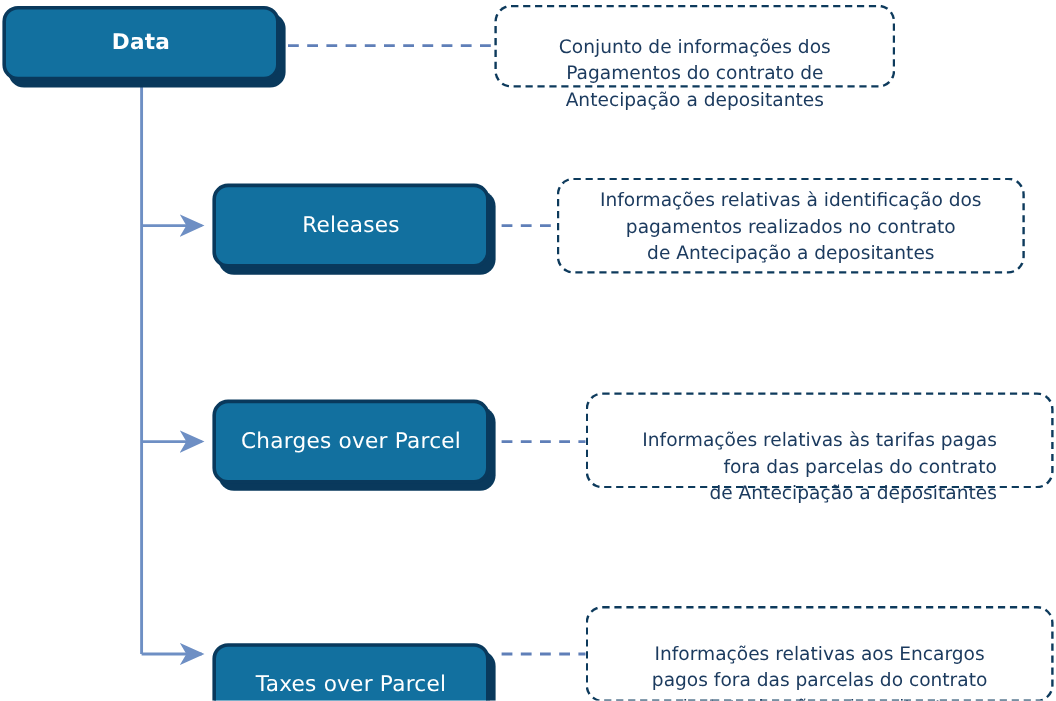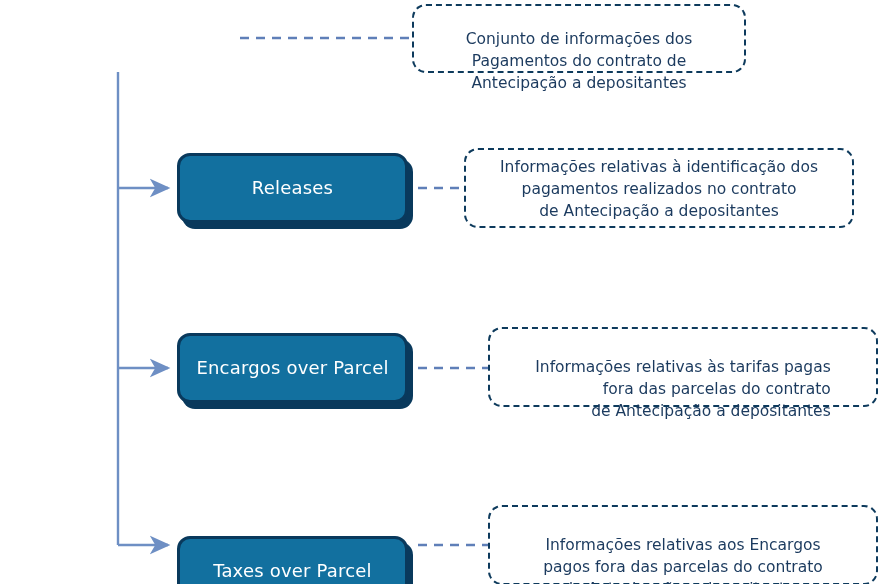--- a/index.html
+++ b/index.html
@@ -95,39 +95,42 @@
 
     <path d="M 240 38 L 412 38" fill="none" stroke="#5f7fb8" stroke-width="2.4" stroke-dasharray="9 7"></path>
 
     <path d="M 418 188 L 488 188" fill="none" stroke="#5f7fb8" stroke-width="2.4" stroke-dasharray="9 7"></path>
 
     <path d="M 418 368 L 488 368" fill="none" stroke="#5f7fb8" stroke-width="2.4" stroke-dasharray="9 7"></path>
 
     <path d="M 418 545 L 488 545" fill="none" stroke="#5f7fb8" stroke-width="2.4" stroke-dasharray="9 7"></path>
   </svg>
 
+  <div class="node root" style="left:2px; top:5px; width:231px; height:62px;">
+    <span class="node-label">Data</span>
+  </div>
 
   <div class="note" style="left:412px; top:4px; width:334px; height:69px;">
     <span class="note-text">Conjunto de informações dos
 Pagamentos do contrato de
 Antecipação a depositantes</span>
   </div>
 
   <div class="node" style="left:177px; top:153px; width:231px; height:70px;">
     <span class="node-label">Releases</span>
   </div>
 
   <div class="note" style="left:464px; top:148px; width:390px; height:80px;align-items:flex-end;">
     <span class="note-text">Informações relativas à identificação dos
 pagamentos realizados no contrato
 de Antecipação a depositantes</span>
   </div>
 
   <div class="node" style="left:177px; top:333px; width:231px; height:70px;">
-    <span class="node-label">Encargos over Parcel</span>
+    <span class="node-label">Charges over Parcel</span>
   </div>
 
   <div class="note" style="left:488px; top:327px; width:390px; height:80px;text-align:right;">
     <span class="note-text">Informações relativas às tarifas pagas
 fora das parcelas do contrato
 de Antecipação a depositantes</span>
   </div>
 
   <div class="node" style="left:177px; top:536px; width:231px; height:70px;">
     <span class="node-label">Taxes over Parcel</span>

